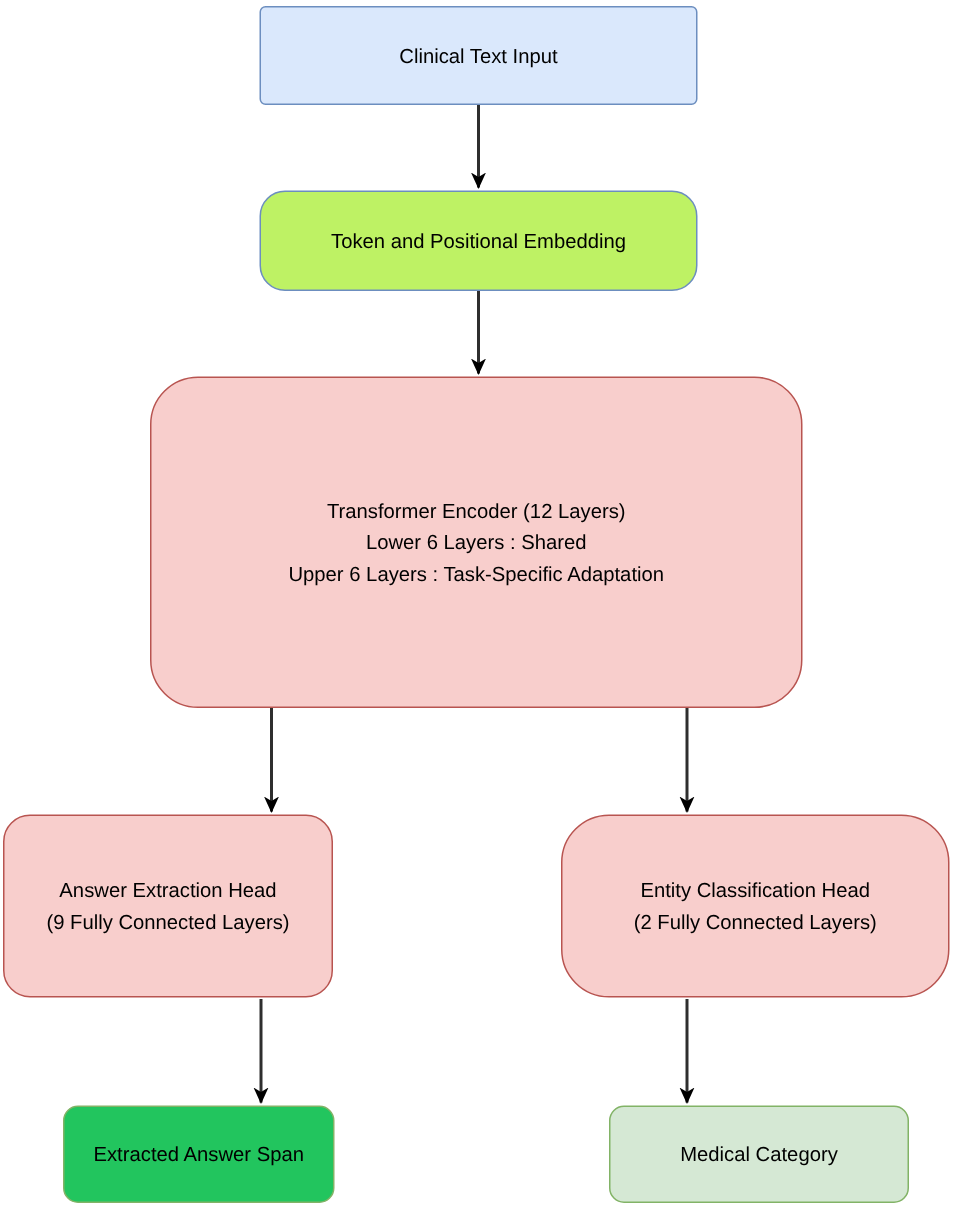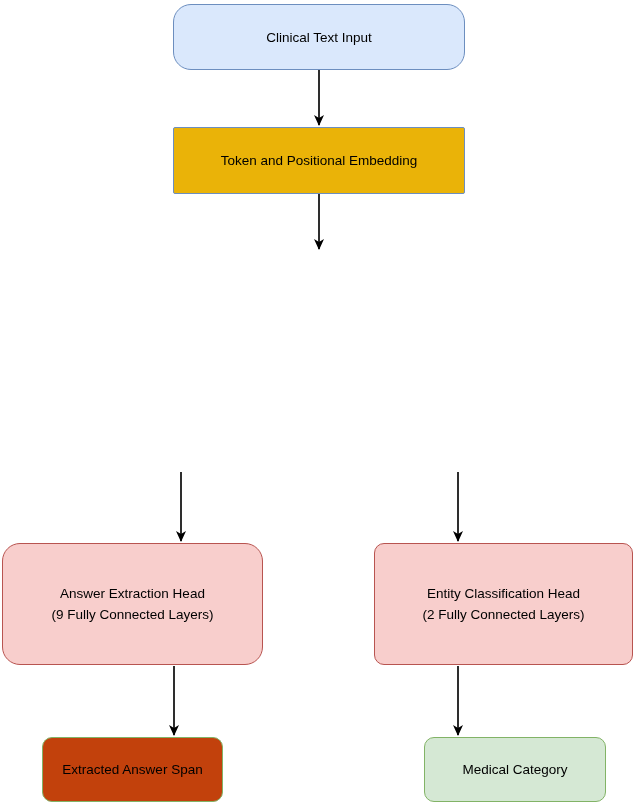--- a/index.html
+++ b/index.html
@@ -51,44 +51,51 @@
     <g stroke="#2e2e2e" stroke-width="2" fill="none">
       <line x1="319" y1="70" x2="319" y2="125" marker-end="url(#ah)"></line>
       <line x1="319" y1="194" x2="319" y2="249" marker-end="url(#ah)"></line>
       <line x1="181" y1="472" x2="181" y2="541" marker-end="url(#ah)"></line>
       <line x1="458" y1="472" x2="458" y2="541" marker-end="url(#ah)"></line>
       <line x1="174" y1="666" x2="174" y2="735" marker-end="url(#ah)"></line>
       <line x1="458" y1="666" x2="458" y2="735" marker-end="url(#ah)"></line>
     </g>
   </svg>
 
-  <div class="node" style="left: 173px; top: 4px; width: 292px; height: 66px; border-radius: 18px; background-color: rgb(218, 232, 252); border-color: rgb(108, 142, 191); align-items: center;">
+  <div class="node" style="left: 173px; top: 4px; width: 292px; height: 66px; border-radius: 4px; background-color: rgb(218, 232, 252); border-color: rgb(108, 142, 191); align-items: center;">
     <span class="lbl">Clinical Text Input</span>
   </div>
 
-  <div class="node" style="left: 173px; top: 127px; width: 292px; height: 67px; border-radius: 2px; background-color: #eab308; border-color: rgb(108, 142, 191);">
+  <div class="node" style="left: 173px; top: 127px; width: 292px; height: 67px; border-radius: 17px; background-color: #bef264; border-color: rgb(108, 142, 191);">
     <span class="lbl">Token and Positional Embedding</span>
   </div>
 
+  <div class="node" style="left: 100px; top: 251px; width: 435px; height: 221px; border-radius: 32px; background-color: rgb(248, 206, 204); border-color: rgb(184, 84, 80);">
+    <div class="lbl">
+      <div>Transformer Encoder (12 Layers)</div>
+      <div>Lower 6 Layers : Shared</div>
+      <div>Upper 6 Layers : Task-Specific Adaptation</div>
+    </div>
+  </div>
 
-  <div class="node" style="left: 2px; top: 543px; width: 261px; height: 122px; border-radius: 18px; background-color: rgb(248, 206, 204); border-color: rgb(184, 84, 80);">
+  <div class="node" style="left: 2px; top: 543px; width: 220px; height: 122px; border-radius: 18px; background-color: rgb(248, 206, 204); border-color: rgb(184, 84, 80);">
     <div class="lbl">
       <div>Answer Extraction Head</div>
       <div>(9 Fully Connected Layers)</div>
     </div>
   </div>
 
-  <div class="node" style="left: 374px; top: 543px; width: 259px; height: 122px; border-radius: 10px; background-color: rgb(248, 206, 204); border-color: rgb(184, 84, 80);">
+  <div class="node" style="left: 374px; top: 543px; width: 259px; height: 122px; border-radius: 32px; background-color: rgb(248, 206, 204); border-color: rgb(184, 84, 80);">
     <div class="lbl">
       <div>Entity Classification Head</div>
       <div>(2 Fully Connected Layers)</div>
     </div>
   </div>
 
-  <div class="node" style="left: 42px; top: 737px; width: 181px; height: 65px; border-radius: 10px; background-color: #c2410c; border-color: rgb(130, 179, 102);">
+  <div class="node" style="left: 42px; top: 737px; width: 181px; height: 65px; border-radius: 10px; background-color: #22c55e; border-color: rgb(130, 179, 102);">
     <span class="lbl">Extracted Answer Span</span>
   </div>
 
-  <div class="node" style="left: 424px; top: 737px; width: 182px; height: 65px; border-radius: 10px; background-color: rgb(213, 232, 212); border-color: rgb(130, 179, 102);">
+  <div class="node" style="left: 406px; top: 737px; width: 200px; height: 65px; border-radius: 10px; background-color: rgb(213, 232, 212); border-color: rgb(130, 179, 102);">
     <span class="lbl">Medical Category</span>
   </div>
 
 </div>
 
 </body></html>

